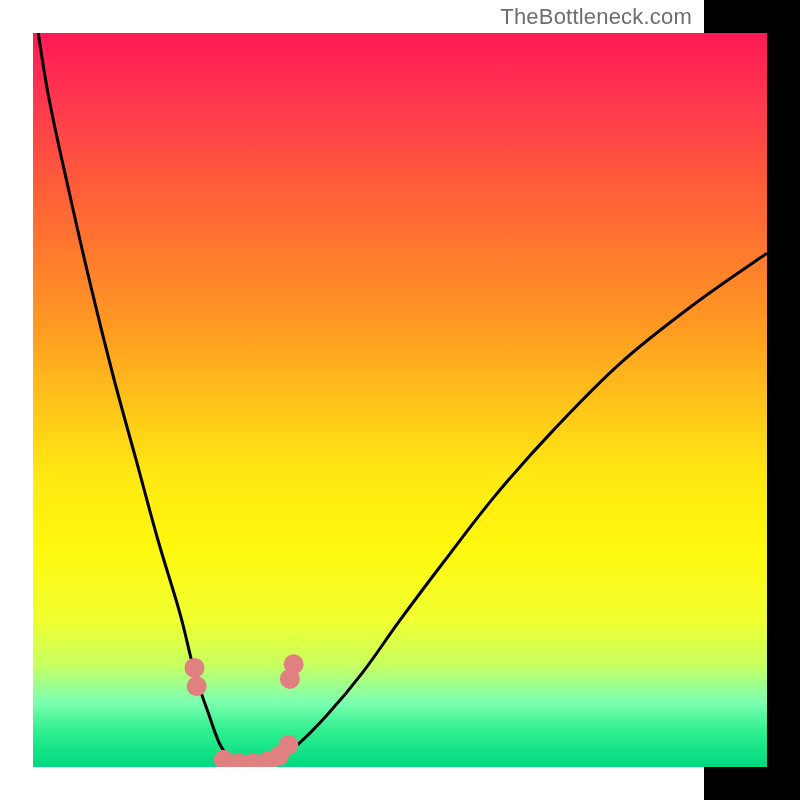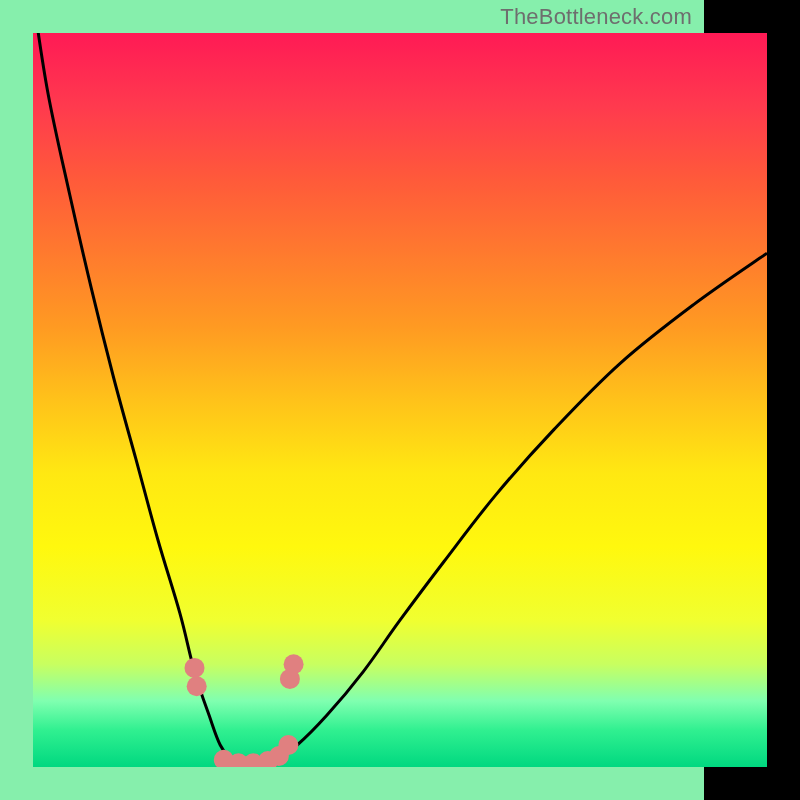--- a/index.html
+++ b/index.html
@@ -10,21 +10,21 @@
     background: #000;
     overflow: hidden;
     font-family: Arial, Helvetica, sans-serif;
   }
   .frame {
     position: absolute;
     top: 0;
     left: 0;
     width: 704px;
     height: 800px;
-    background: #86efac;
+    background: #ffffff;
   }
   .plot {
     position: absolute;
     top: 33px;
     left: 33px;
     width: 734px;
     height: 734px;
     background: linear-gradient(to bottom,
       #ff1a55 0%,
       #ff3a4e 10%,

